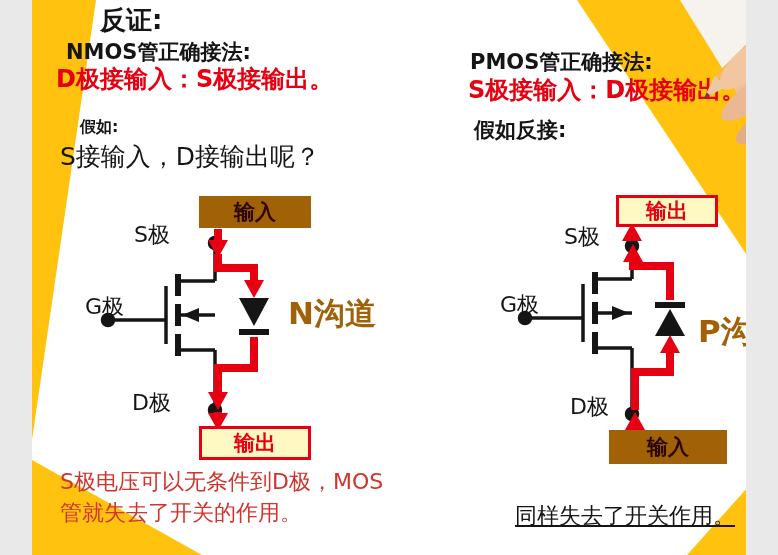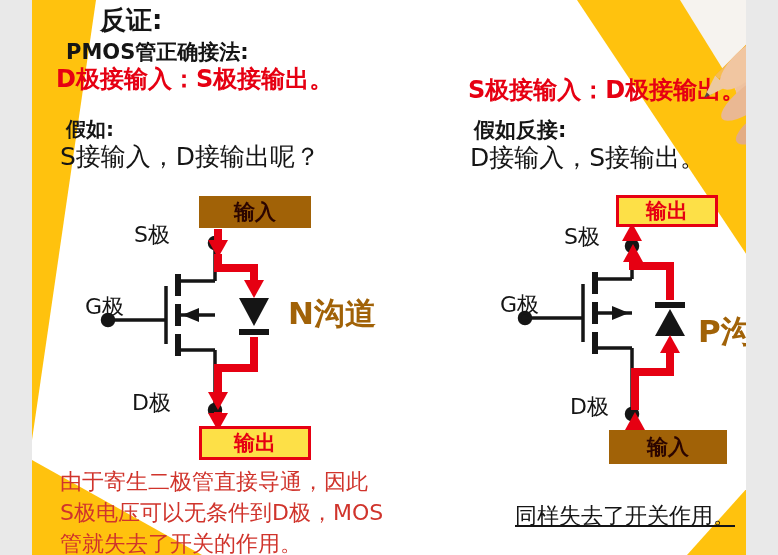--- a/index.html
+++ b/index.html
@@ -10,42 +10,42 @@
     color:#151515;
   }
   .layer{position:absolute;left:0;top:0;width:778px;height:555px;}
   svg.layer{pointer-events:none;}
   .lbl{position:absolute;white-space:nowrap;line-height:1.15;}
   .red{color:#e60012;}
   .note-red{color:#d0342c;}
   .title{left:68px;top:6px;font-size:26px;font-weight:bold;}
   .nmos-heading{left:34px;top:40px;font-size:21px;font-weight:bold;}
   .nmos-correct{left:24px;top:66px;font-size:24px;font-weight:bold;}
-  .nmos-hyp-label{left:34px;top:118px;font-size:20px;font-weight:bold;}
+  .nmos-hyp-label{left:48px;top:118px;font-size:16px;font-weight:bold;}
   .nmos-hyp{left:28px;top:143px;font-size:25px;}
   .pmos-heading{left:438px;top:50px;font-size:21px;font-weight:bold;}
   .pmos-correct{left:436px;top:77px;font-size:24px;font-weight:bold;}
   .pmos-hyp-label{left:442px;top:118px;font-size:21px;font-weight:bold;}
   .pmos-hyp{left:438px;top:144px;font-size:25px;}
   .term{font-size:22px;}
   .nmos-s{left:102px;top:222px;}
   .nmos-g{left:53px;top:294px;}
   .nmos-d{left:100px;top:390px;}
   .pmos-s{left:532px;top:224px;}
   .pmos-g{left:468px;top:292px;}
   .pmos-d{left:538px;top:394px;}
   .channel{font-size:31px;font-weight:bold;color:#a16207;}
   .nmos-channel{left:256px;top:296px;}
   .pmos-channel{left:666px;top:314px;}
   .io-box{
     position:absolute;display:flex;align-items:center;justify-content:center;
     font-size:21px;font-weight:bold;box-sizing:border-box;
   }
   .io-red{background:#a16207;color:#2b0500;}
-  .io-white{background:#fde047;border:3px solid #e60012;color:#e60012;}
+  .io-white{background:#fef9c3;border:3px solid #e60012;color:#e60012;}
   .nmos-input{left:167px;top:196px;width:112px;height:32px;}
   .nmos-output{left:167px;top:426px;width:112px;height:34px;}
   .pmos-output{left:584px;top:195px;width:102px;height:32px;}
   .pmos-input{left:577px;top:430px;width:118px;height:34px;}
   .nmos-note{left:28px;top:466px;font-size:22px;line-height:31px;}
   .nmos-note span{display:block;}
   .pmos-note{left:483px;top:503px;font-size:22px;text-decoration:underline;}
   .z1{z-index:1;} .z2{z-index:2;} .z3{z-index:3;} .z4{z-index:4;}
 </style>
 </head>
@@ -124,45 +124,44 @@
       <line x1="603" y1="430" x2="603" y2="424" marker-end="url(#arr)"></line>
       <polyline points="603,410 603,372 638,372 638,347" marker-end="url(#arr)"></polyline>
       <polyline points="638,300 638,266 601,266 601,256" marker-end="url(#arr)"></polyline>
       <line x1="600" y1="240" x2="600" y2="235" marker-end="url(#arr)"></line>
     </g>
   </svg>
 
   <div class="layer z3">
     <div class="lbl title">反证:</div>
 
-    <div class="lbl nmos-heading">PMOS管正确接法:</div>
+    <div class="lbl nmos-heading">NMOS管正确接法:</div>
     <div class="lbl nmos-correct red">D极接输入：S极接输出。</div>
     <div class="lbl nmos-hyp-label">假如:</div>
     <div class="lbl nmos-hyp">S接输入，D接输出呢？</div>
 
+    <div class="lbl pmos-heading">PMOS管正确接法:</div>
     <div class="lbl pmos-correct red">S极接输入：D极接输出。</div>
     <div class="lbl pmos-hyp-label">假如反接:</div>
-    <div class="lbl pmos-hyp">D接输入，S接输出。</div>
 
     <div class="io-box io-red nmos-input">输入</div>
     <div class="lbl term nmos-s">S极</div>
     <div class="lbl term nmos-g">G极</div>
     <div class="lbl term nmos-d">D极</div>
     <div class="lbl channel nmos-channel">N沟道</div>
     <div class="io-box io-white nmos-output">输出</div>
 
     <div class="io-box io-white pmos-output">输出</div>
     <div class="lbl term pmos-s">S极</div>
     <div class="lbl term pmos-g">G极</div>
     <div class="lbl term pmos-d">D极</div>
     <div class="lbl channel pmos-channel">P沟道</div>
     <div class="io-box io-red pmos-input">输入</div>
 
     <div class="lbl nmos-note note-red">
-      <span>由于寄生二极管直接导通，因此</span>
       <span>S极电压可以无条件到D极，MOS</span>
       <span>管就失去了开关的作用。</span>
     </div>
     <div class="lbl pmos-note">同样失去了开关作用。</div>
   </div>
 
   <svg class="layer z4" viewBox="0 0 778 555">
     <g>
       <polygon points="648,0 778,0 778,210" fill="#f6f3ef"></polygon>
       <ellipse cx="764" cy="78" rx="62" ry="56" fill="#eec19e"></ellipse>

